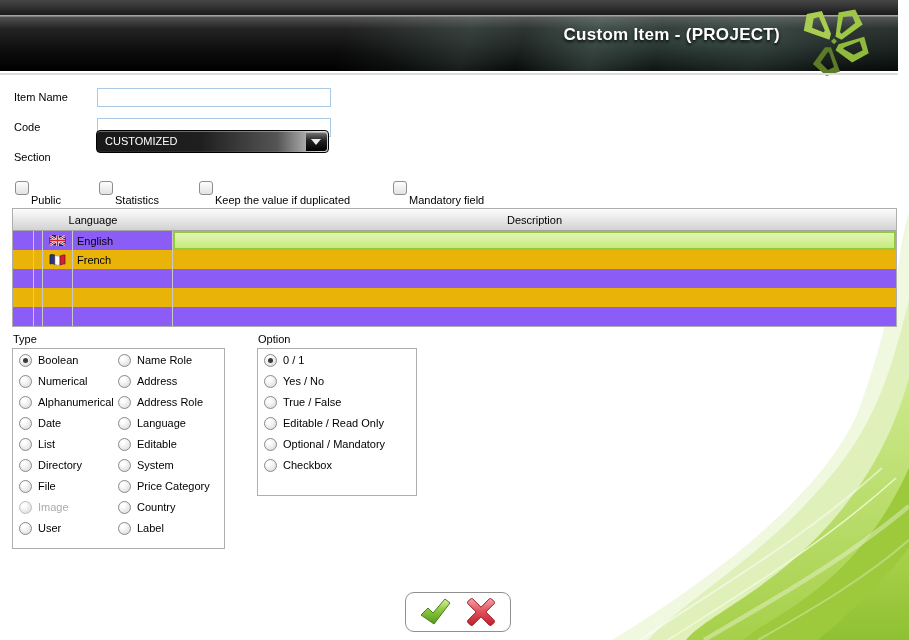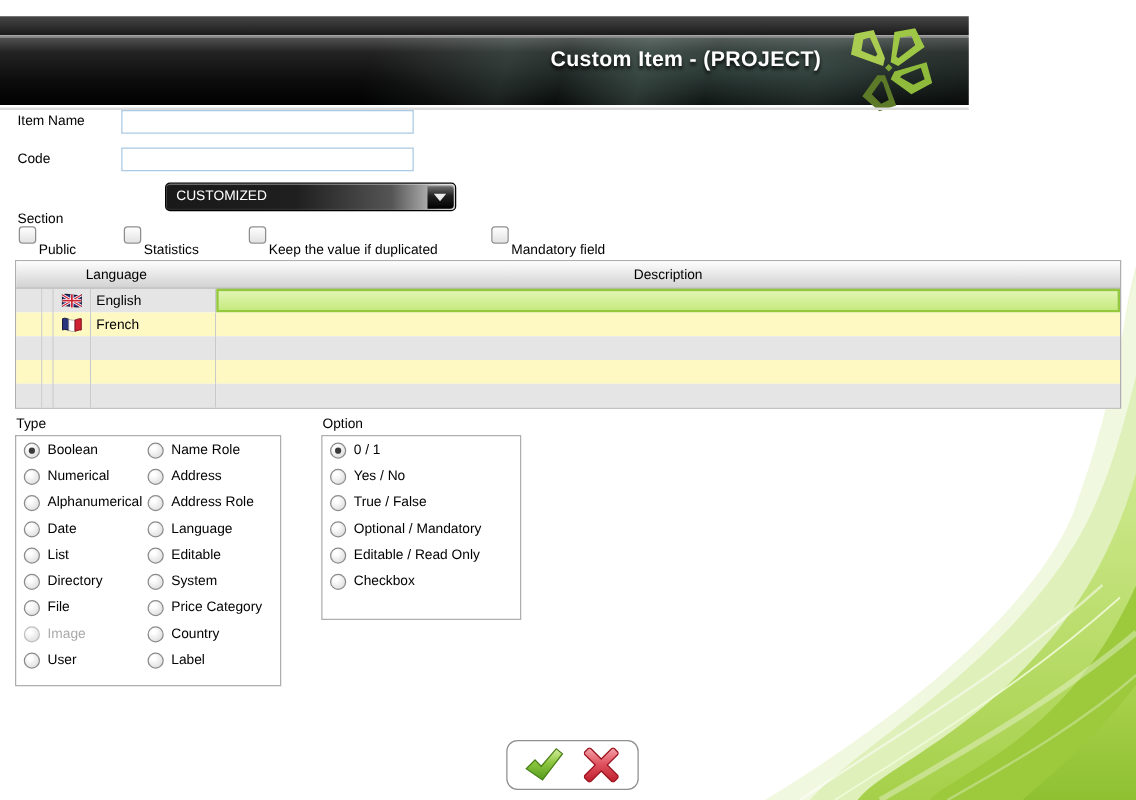--- a/index.html
+++ b/index.html
@@ -1,21 +1,21 @@
 <!DOCTYPE html>
 <html><head>
 <meta charset="utf-8">
 <style>
   html,body{margin:0;padding:0;}
   body{width:909px;height:640px;overflow:hidden;background:#fff;
        font-family:"Liberation Sans",sans-serif;font-size:11px;color:#000;}
   .page{position:relative;width:909px;height:640px;}
 
   
-  .hdr{position:absolute;top:13px;left:0;width:775px;height:73px;z-index:3;}
+  .hdr{position:absolute;top:0;left:0;width:898px;height:73px;z-index:3;}
   .hdr-top{height:15px;background:linear-gradient(#464646,#1b1b1b);}
   .hdr-shine{height:2px;background:linear-gradient(#b5b5b5,#6f6f6f);}
   .hdr-main{position:relative;height:54px;
      background:linear-gradient(180deg,#525252 0%,#232323 22%,#0c0c0c 65%,#000 100%);}
   .hdr-tint{position:absolute;inset:0;pointer-events:none;
      background:
        radial-gradient(ellipse 55% 130% at 78% 45%, rgba(96,138,126,.38), rgba(96,138,126,0) 70%),
        linear-gradient(105deg, transparent 38%, rgba(150,180,170,.14) 52%, transparent 58%,
                        rgba(150,180,170,.20) 66%, transparent 73%, rgba(150,180,170,.10) 84%, transparent 92%);}
   .hdr-bottomline{position:absolute;left:0;bottom:-2px;width:100%;height:2px;background:#dcdcdc;}
@@ -24,44 +24,44 @@
   .logo{position:absolute;right:26px;top:-9px;width:76px;height:68px;}
 
   
   .swoosh{position:absolute;inset:0;z-index:0;pointer-events:none;}
 
   
   .content{position:absolute;inset:0;z-index:2;}
   .flabel{position:absolute;left:14px;color:#000;}
   .tinput{position:absolute;left:97px;width:226px;height:17px;border:1px solid #a9c9e4;
           background:#fff;font:11px "Liberation Sans",sans-serif;padding:0 3px;outline:none;}
-  .combo{position:absolute;left:96px;top:146px;width:231px;height:21px;border:1px solid #000;
+  .combo{position:absolute;left:96px;top:130px;width:231px;height:21px;border:1px solid #000;
          border-radius:4px;cursor:pointer;
          background:linear-gradient(to right,#191919 0%,#1f1f1f 45%,#555 78%,#cfcfcf 96%);
-         box-shadow:inset 0 1px 0 rgba(255,255,255,.35), inset 0 -1px 0 rgba(255,255,255,.08);margin-left:36px;}
+         box-shadow:inset 0 1px 0 rgba(255,255,255,.35), inset 0 -1px 0 rgba(255,255,255,.08);}
   .combo-text{position:absolute;left:8px;top:0;line-height:21px;color:#fff;}
   .combo-btn{position:absolute;right:1px;top:1px;width:21px;height:19px;border-radius:0 3px 3px 0;
          background:linear-gradient(#7b7b7b 0%,#222 45%,#000 100%);
          box-shadow:inset 0 1px 0 rgba(255,255,255,.4);}
   .combo-tri{position:absolute;left:5px;top:7px;width:0;height:0;
          border-left:5px solid transparent;border-right:5px solid transparent;border-top:6px solid #ececec;}
 
   .cbox{position:absolute;top:181px;width:12px;height:12px;border:1px solid #8e8e8e;border-radius:3px;
         background:linear-gradient(#fefefe,#e2e2e2);cursor:pointer;}
   .cblabel{position:absolute;top:183px;margin-top:11px;}
 
   
   .grid{position:absolute;left:12px;top:208px;width:883px;border:1px solid #aeaeae;background:#fff;}
   .grid-head{height:21px;display:flex;background:linear-gradient(#fdfdfd,#d2d2d2);
              border-bottom:1px solid #a5a5a5;align-items:center;}
   .gh-lang{width:160px;text-align:center;}
   .gh-desc{flex:1;text-align:center;}
   .grow{height:19px;display:flex;}
-  .grow.alt .gc{background:#e5e5e5;}
-  .gc{box-sizing:border-box;height:19px;border-right:1px solid #c9c9c9;background:#fef9c3;}
+  .grow.alt .gc{background:#8b5cf6;}
+  .gc{box-sizing:border-box;height:19px;border-right:1px solid #c9c9c9;background:#eab308;}
   .gc-sel{width:21px;}
   .gc-gap{width:9px;}
   .gc-flag{width:30px;display:flex;align-items:center;justify-content:center;}
   .gc-name{width:100px;display:flex;align-items:center;padding-left:4px;box-sizing:border-box;}
   .gc-desc{flex:1;border-right:none;}
   .desc-edit{box-sizing:border-box;width:100%;height:19px;border:2px solid #94c83d;
         background:linear-gradient(#e2f5b4,#c6ea7e);}
 
   
   .grp-label{position:absolute;top:333px;}
@@ -128,21 +128,21 @@
   </header>
 
   <div class="content">
 
     <span class="flabel" style="top:91px">Item Name</span>
     <input class="tinput" style="top: 88px;" value="">
 
     <span class="flabel" style="top:121px">Code</span>
     <input class="tinput" style="top: 118px;" value="">
 
-    <span class="flabel" style="top:169px">Section</span>
+    <span class="flabel" style="top:151px">Section</span>
     <div class="combo">
       <span class="combo-text">CUSTOMIZED</span>
       <span class="combo-btn">
           <span class="combo-tri"></span>
         </span>
     </div>
 
     <span class="cbox" style="left:15px"></span>
     <span class="cblabel" style="left:31px">Public</span>
     <span class="cbox" style="left:99px"></span>
@@ -303,25 +303,25 @@
         <div class="r-item">
             <span class="radio"></span>
             <span>Yes / No</span>
           </div>
         <div class="r-item">
             <span class="radio"></span>
             <span>True / False</span>
           </div>
         <div class="r-item">
             <span class="radio"></span>
+            <span>Editable / Read Only</span>
+          </div>
+        <div class="r-item">
+            <span class="radio"></span>
             <span>Optional / Mandatory</span>
-          </div>
-        <div class="r-item">
-            <span class="radio"></span>
-            <span>Editable / Read Only</span>
           </div>
         <div class="r-item">
             <span class="radio"></span>
             <span>Checkbox</span>
           </div>
       </div>
     </div>
 
     <div class="actions">
       <button class="act-btn" title="">

